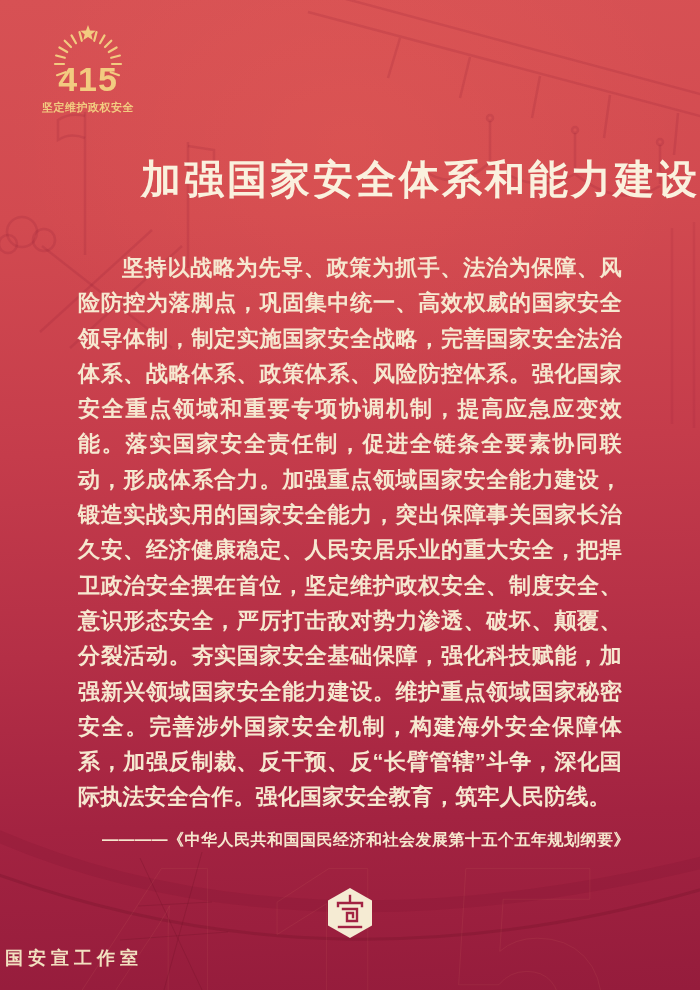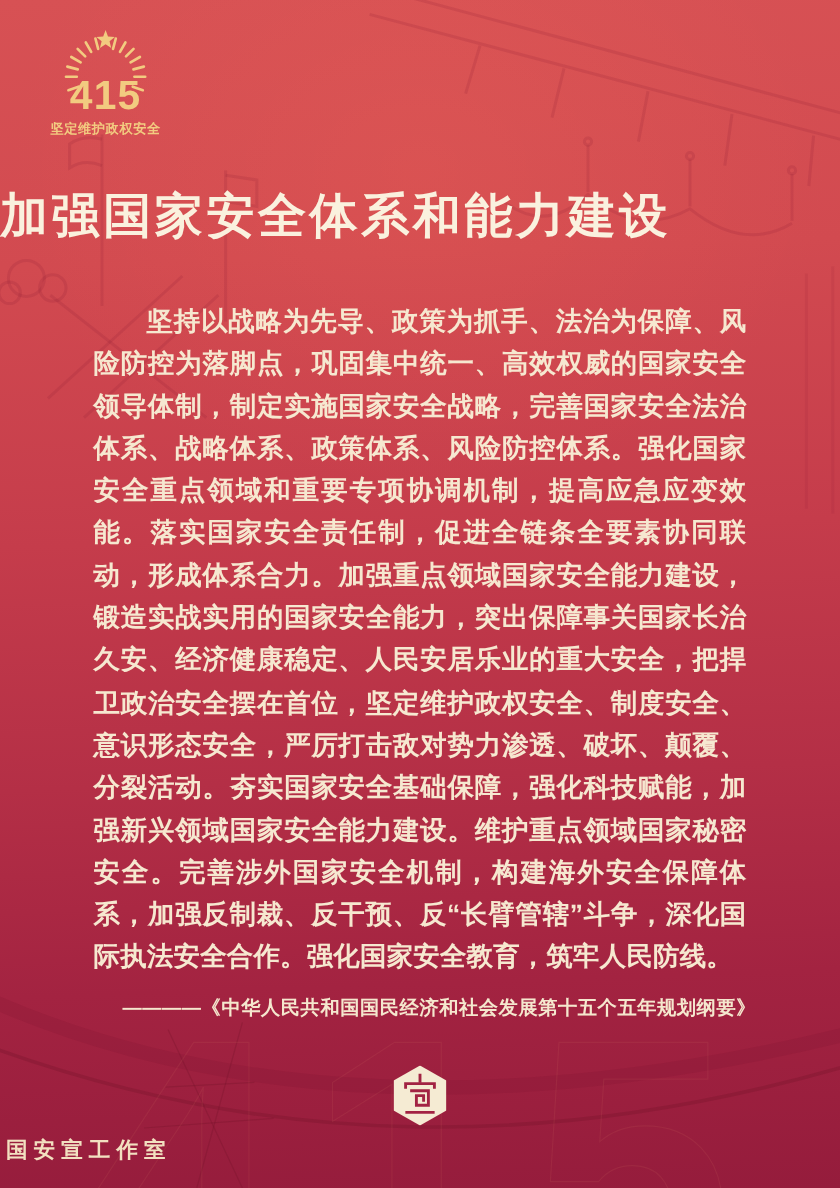--- a/index.html
+++ b/index.html
@@ -17,21 +17,21 @@
   }
   .bg{position:absolute;left:0;top:0;width:700px;height:990px;}
   .badge{position:absolute;left:36px;top:24px;width:104px;text-align:center;}
   .badge svg{display:block;margin:0 auto;}
   .badge-sub{
     margin-top:-2px;font-size:11px;font-weight:bold;color:#F2CB80;
     letter-spacing:0.5px;white-space:nowrap;
   }
   .title{
     position:absolute;top:152px;left:0;width:700px;margin:0;
-    text-align:left;font-size:40px;font-weight:800;letter-spacing:3px;
+    text-align:right;font-size:40px;font-weight:800;letter-spacing:3px;
     color:#FAF1DE;
   }
   .body-text{
     position:absolute;top:250px;left:78px;width:544px;margin:0;
     font-size:22px;line-height:35.3px;font-weight:600;
     color:#F6E8D0;text-align:justify;text-justify:inter-ideograph;
     text-indent:2em;letter-spacing:0.2px;
   }
   .citation{
     position:absolute;top:830px;right:70px;

